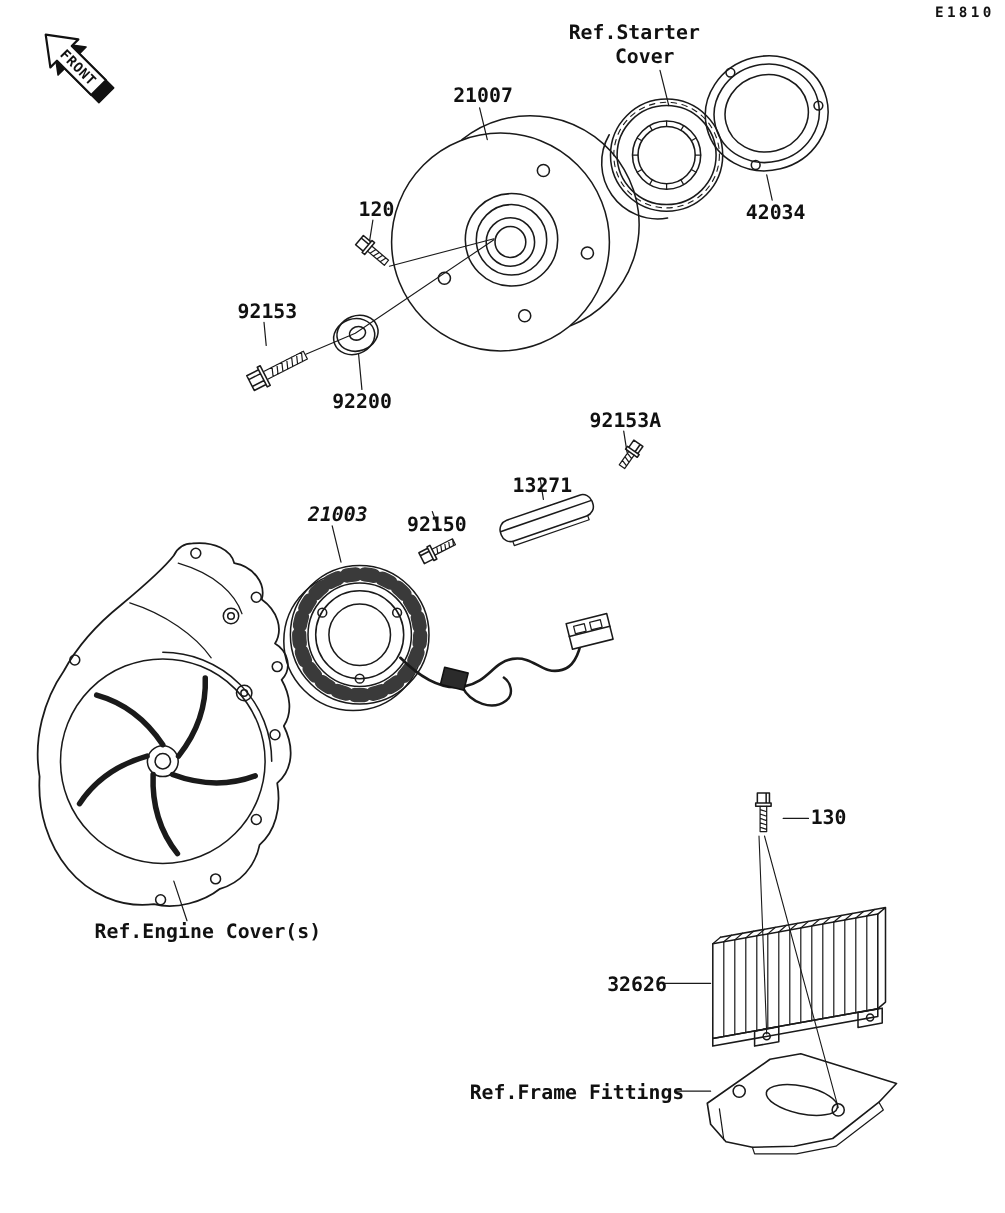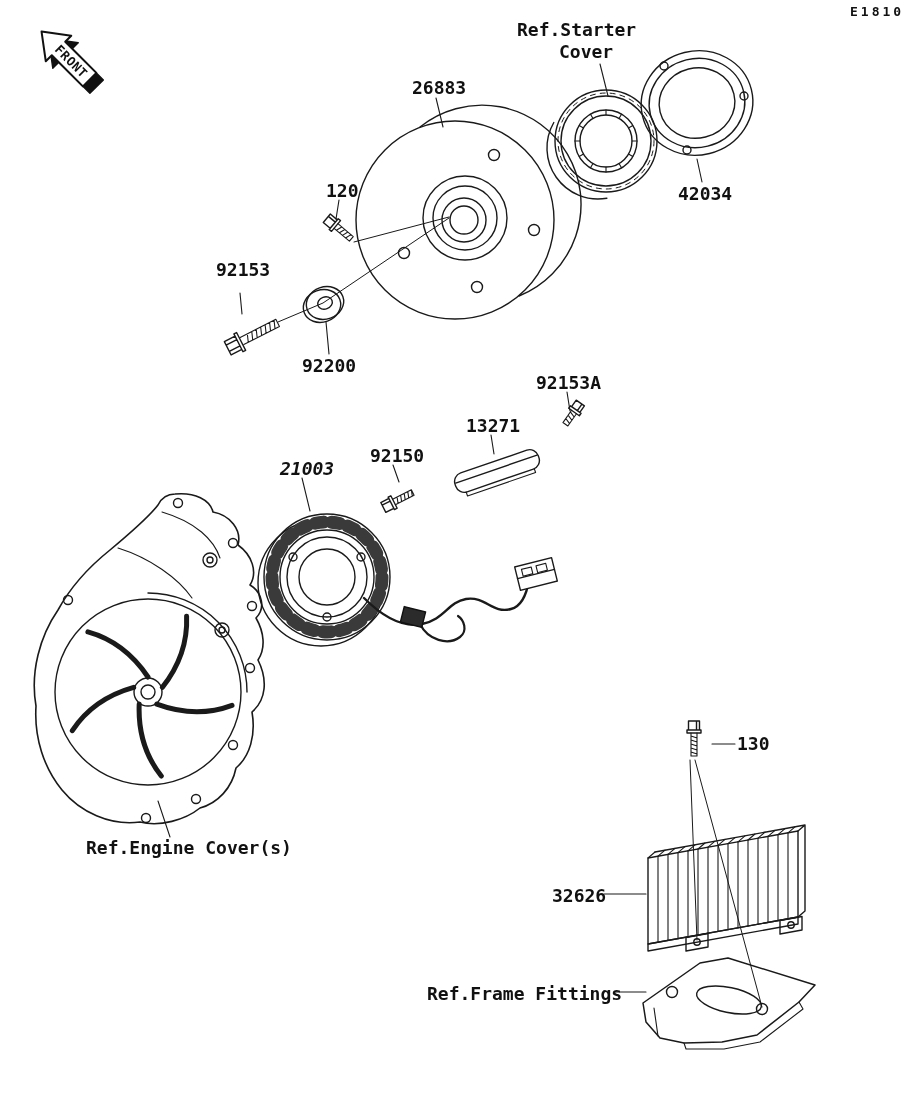--- a/index.html
+++ b/index.html
@@ -191,27 +191,27 @@
                  M735,744 L712,744
                  M604,894 L646,894
                  M614,992 L646,992"></path>
       </g>
     </g>
   </svg>
 
   <div class="lbl code" style="left:810px;top:2px;margin-left:40px;">E1810</div>
   <div class="lbl" style="left:517px;top:20px;">Ref.Starter</div>
   <div class="lbl" style="left:559px;top:42px;">Cover</div>
-  <div class="lbl" style="left:412px;top:78px;">26883</div>
+  <div class="lbl" style="left:412px;top:78px;">21007</div>
   <div class="lbl" style="left:678px;top:184px;">42034</div>
   <div class="lbl" style="left:326px;top:181px;">120</div>
-  <div class="lbl" style="left:216px;top:260px;">92153</div>
+  <div class="lbl" style="left:216px;top:274px;">92153</div>
   <div class="lbl" style="left:302px;top:356px;">92200</div>
   <div class="lbl" style="left:536px;top:373px;">92153A</div>
-  <div class="lbl" style="left:466px;top:416px;">13271</div>
-  <div class="lbl" style="left:370px;top:446px;">92150</div>
+  <div class="lbl" style="left:466px;top:432px;">13271</div>
+  <div class="lbl" style="left:370px;top:468px;">92150</div>
   <div class="lbl" style="left:280px;top:459px;font-style:italic;">21003</div>
   <div class="lbl" style="left:66px;top:838px;margin-left:20px;">Ref.Engine Cover(s)</div>
   <div class="lbl" style="left:737px;top:734px;">130</div>
   <div class="lbl" style="left:552px;top:886px;">32626</div>
   <div class="lbl" style="left:427px;top:984px;">Ref.Frame Fittings</div>
 
 </div>
 
 </body></html>

